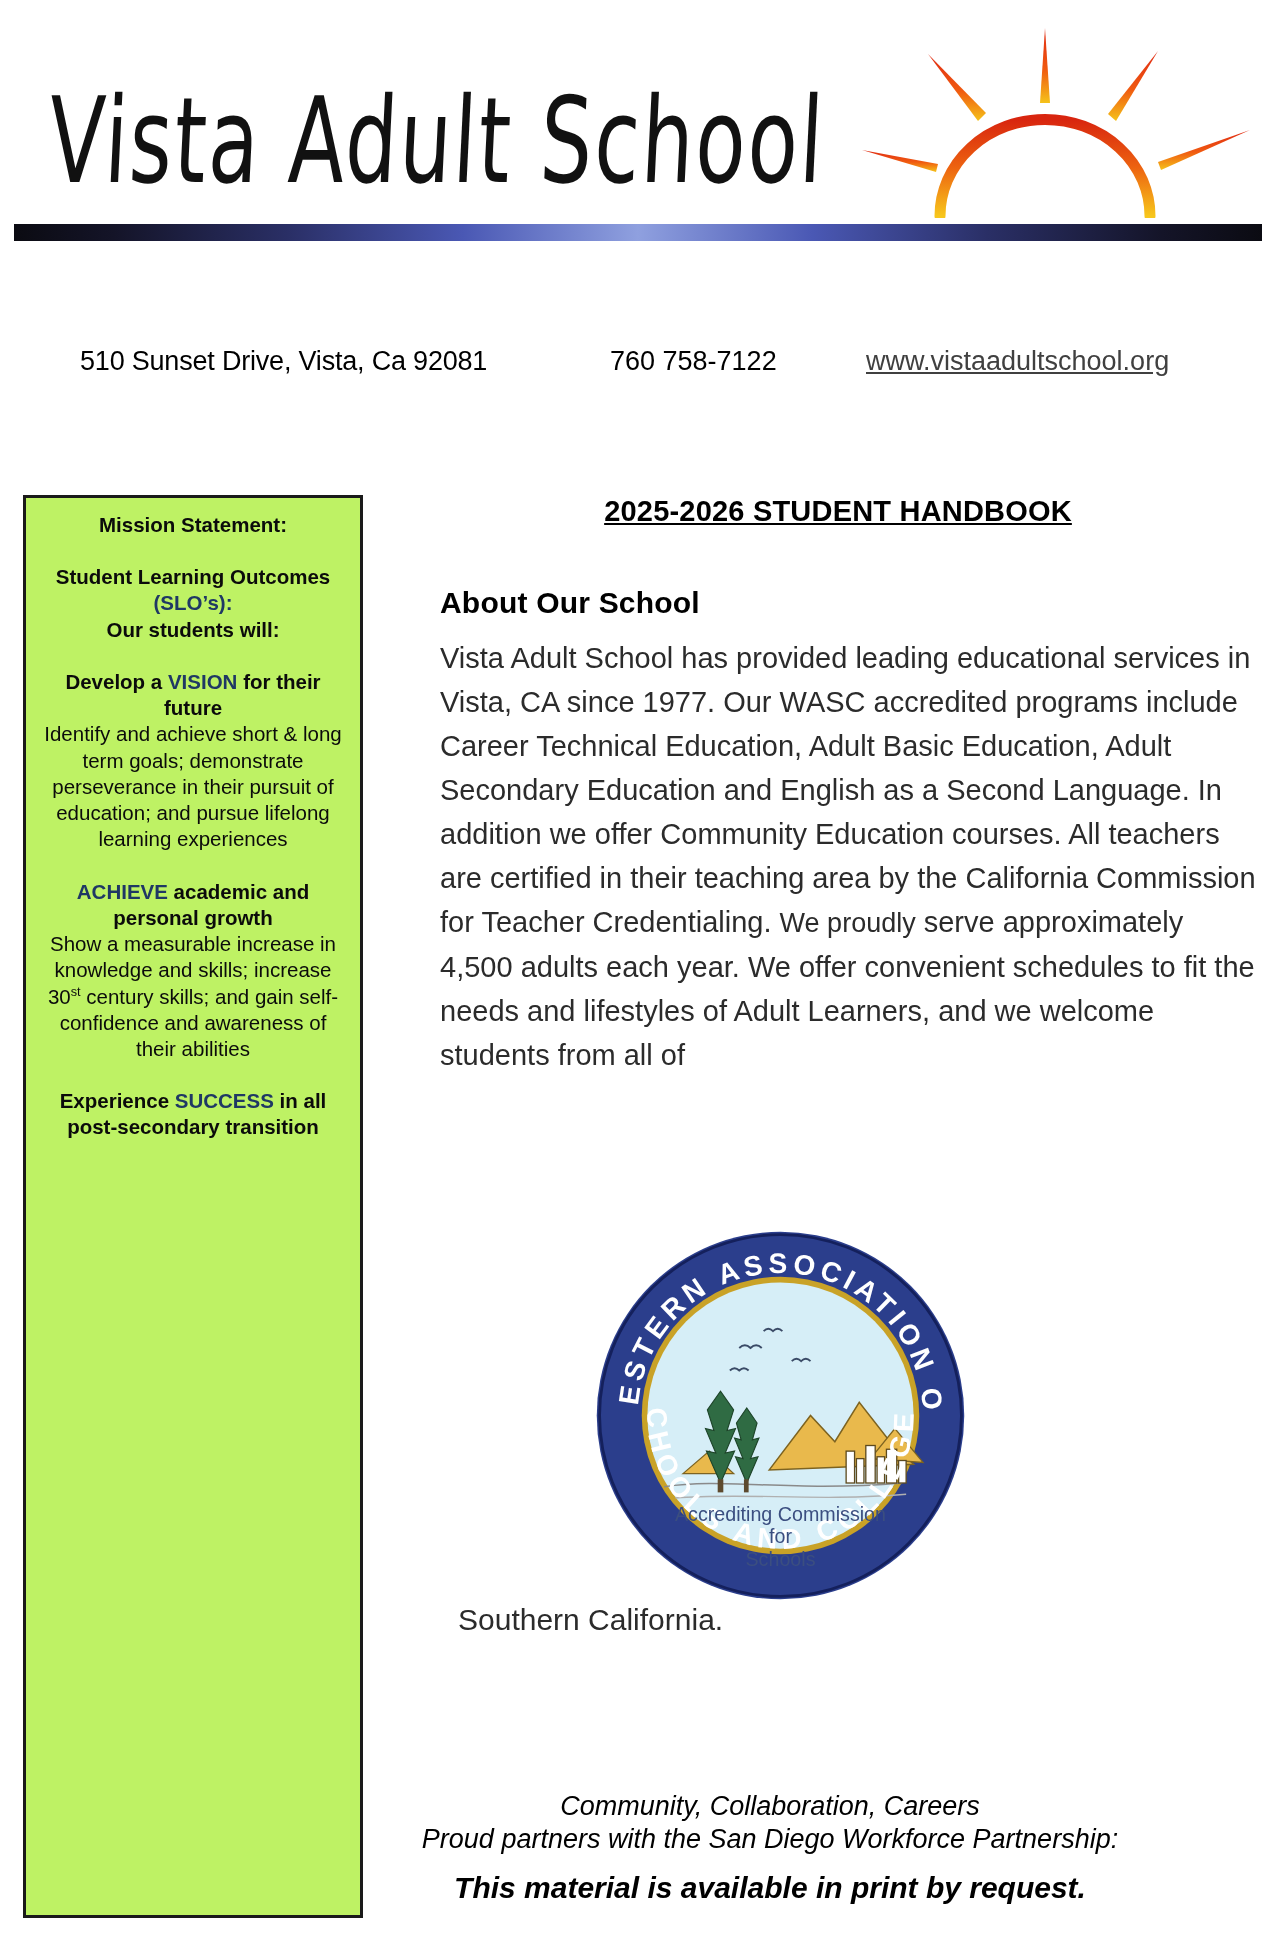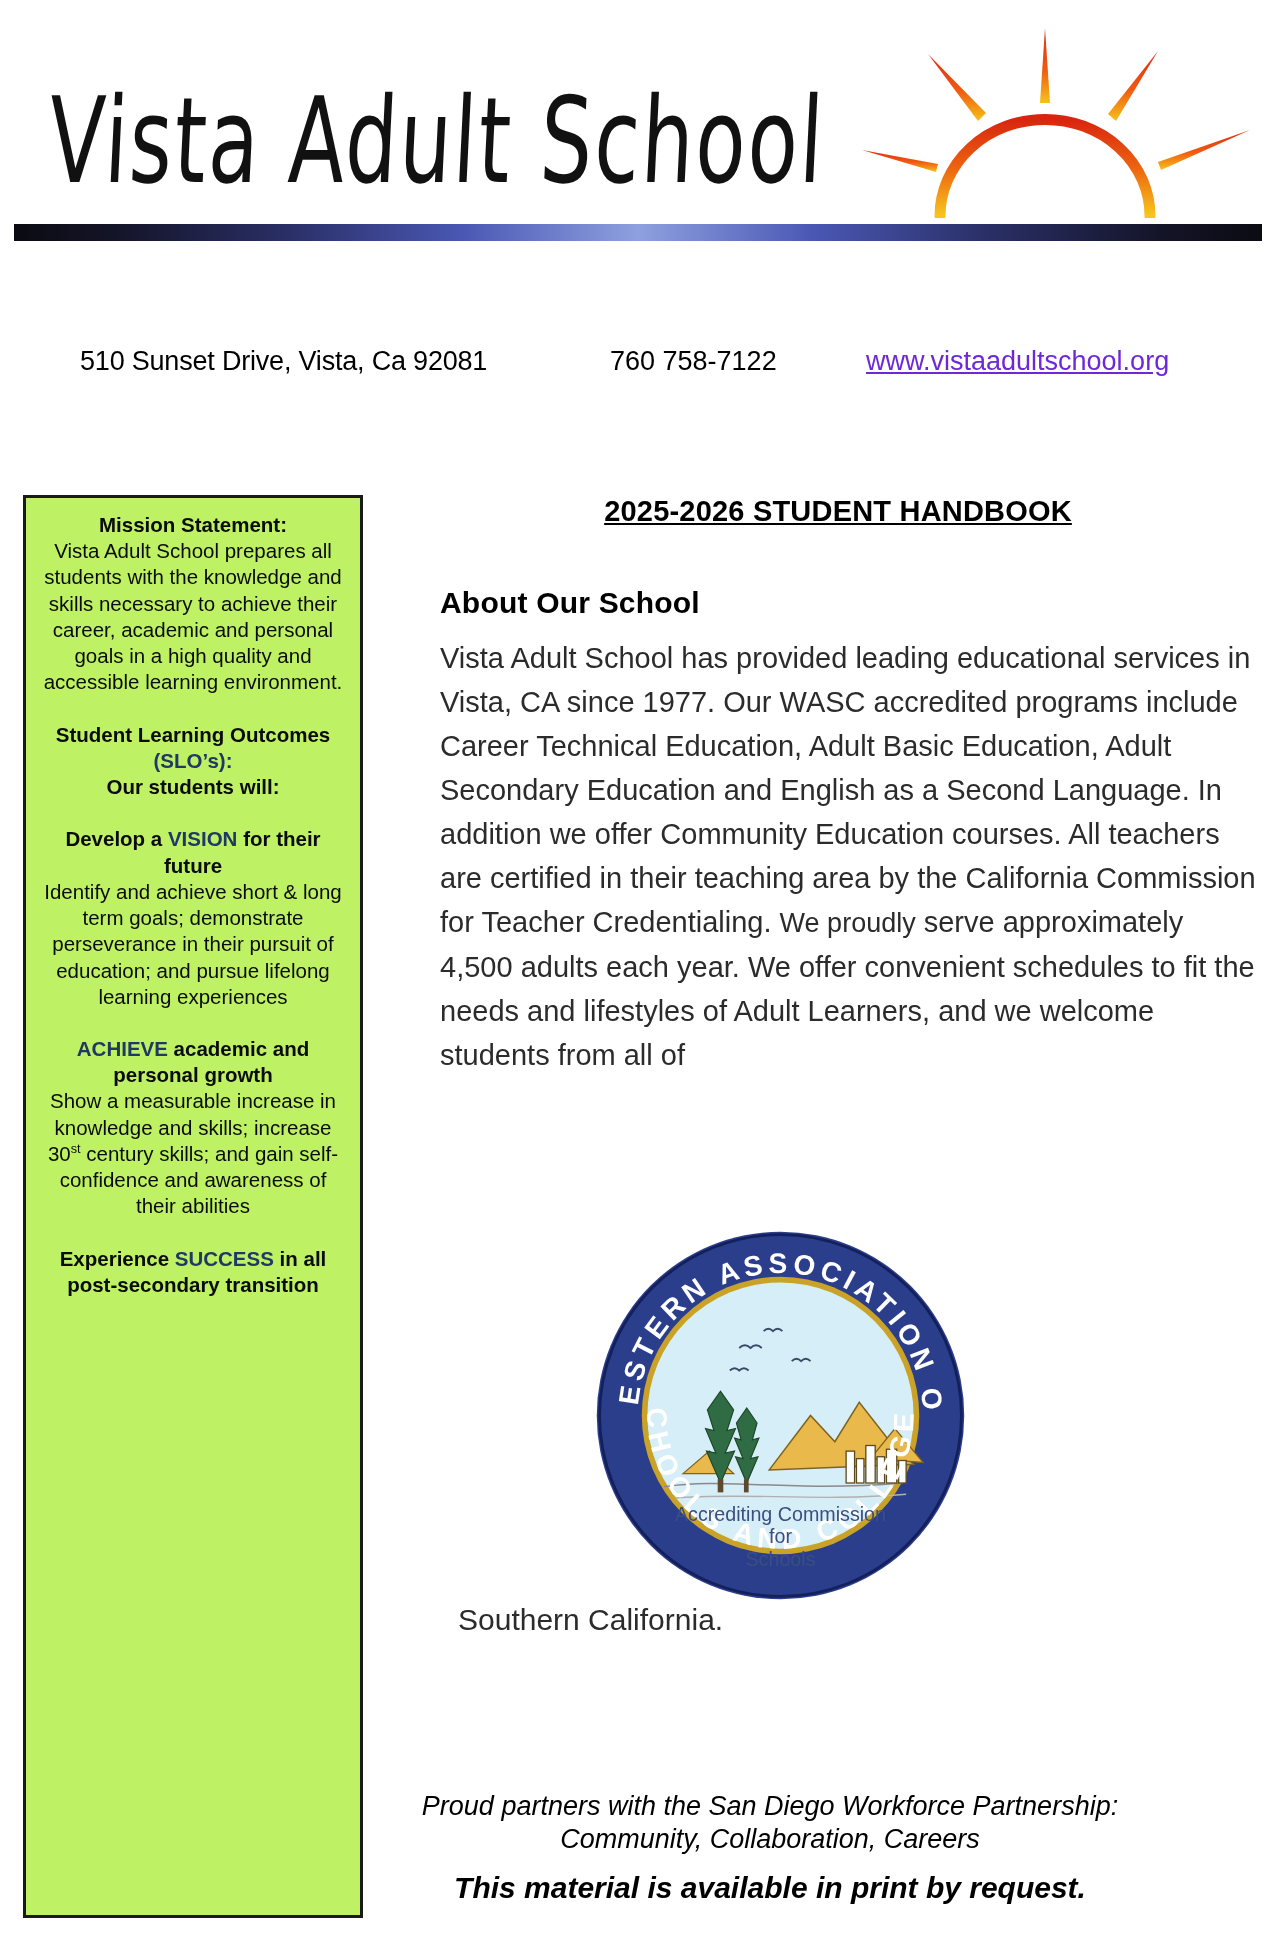--- a/index.html
+++ b/index.html
@@ -75,21 +75,21 @@
   }
   #address-line .phone-text {
     position: absolute;
     left: 610px;
     top: 0;
   }
   #address-line .website-link {
     position: absolute;
     left: 866px;
     top: 0;
-    color: #6d28d9;
+    color: #404040;
     text-decoration: underline;
   }
 
   
   #sidebar {
     position: absolute;
     left: 23px;
     top: 495px;
     width: 340px;
     height: 1423px;
@@ -225,21 +225,20 @@
 
 <div id="address-line">
   <span class="addr-text">510 Sunset Drive, Vista, Ca  92081</span>
   <span class="phone-text">760 758-7122</span>
   <a class="website-link" href="#">www.vistaadultschool.org</a>
 </div>
 
 <div id="sidebar">
 
   <p class="bold">Mission Statement:</p>
-  <p>Vista Adult School  prepares all students with the knowledge and skills necessary to achieve their career, academic and personal goals in a high quality and accessible learning environment.</p>
 
   <div class="gap"></div>
 
   <p class="bold">Student Learning Outcomes</p>
   <p class="accent">(SLO’s):</p>
   <p class="bold">Our students will:</p>
 
   <div class="gap"></div>
 
   <p class="bold">
@@ -327,16 +326,16 @@
   </text>
 
   <text x="200" y="312" text-anchor="middle" font-family="'Liberation Sans', sans-serif" font-size="21" fill="#3B4E80">Accrediting Commission</text>
   <text x="200" y="336" text-anchor="middle" font-family="'Liberation Sans', sans-serif" font-size="21" fill="#3B4E80">for</text>
   <text x="200" y="360" text-anchor="middle" font-family="'Liberation Sans', sans-serif" font-size="21" fill="#3B4E80">Schools</text>
 </svg>
 
 <div id="southern-line">Southern California.</div>
 
 <div id="footer">
+  <p class="partner-line">Community, Collaboration, Careers</p>
   <p class="partner-line">Proud partners with the San Diego Workforce Partnership:</p>
-  <p class="partner-line">Community, Collaboration, Careers</p>
   <p class="print-line">This material is available in print by request.</p>
 </div>
 
 </body></html>

